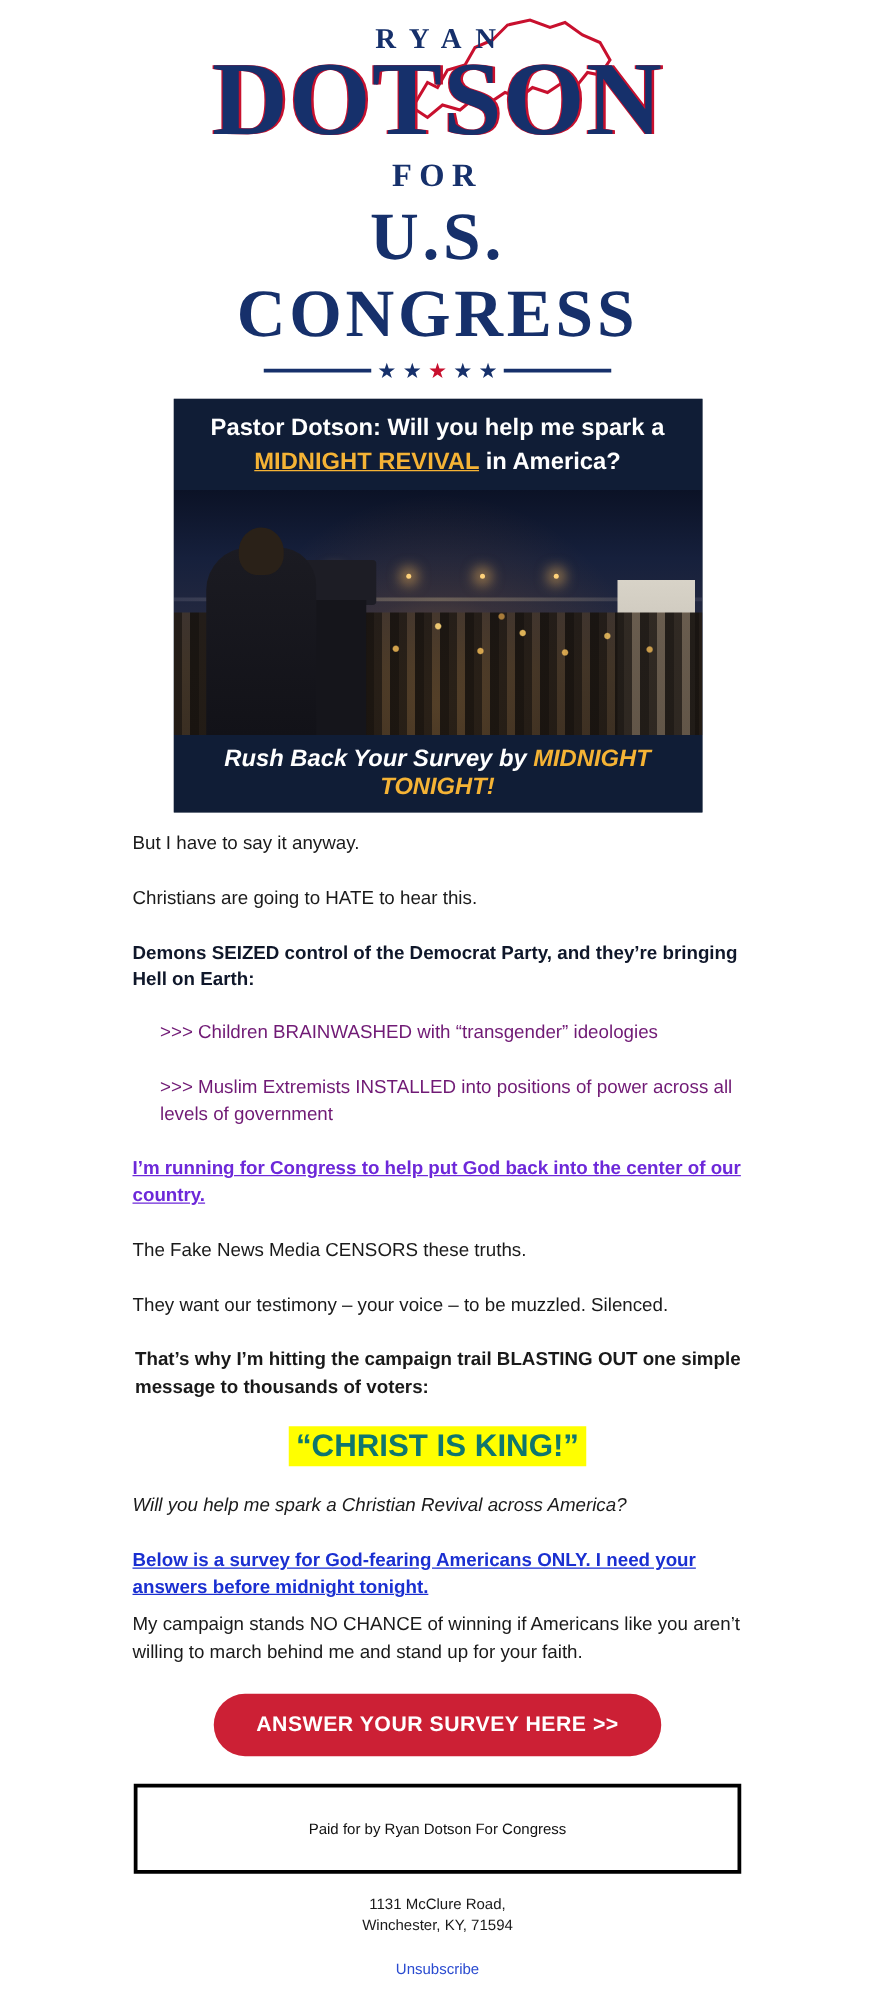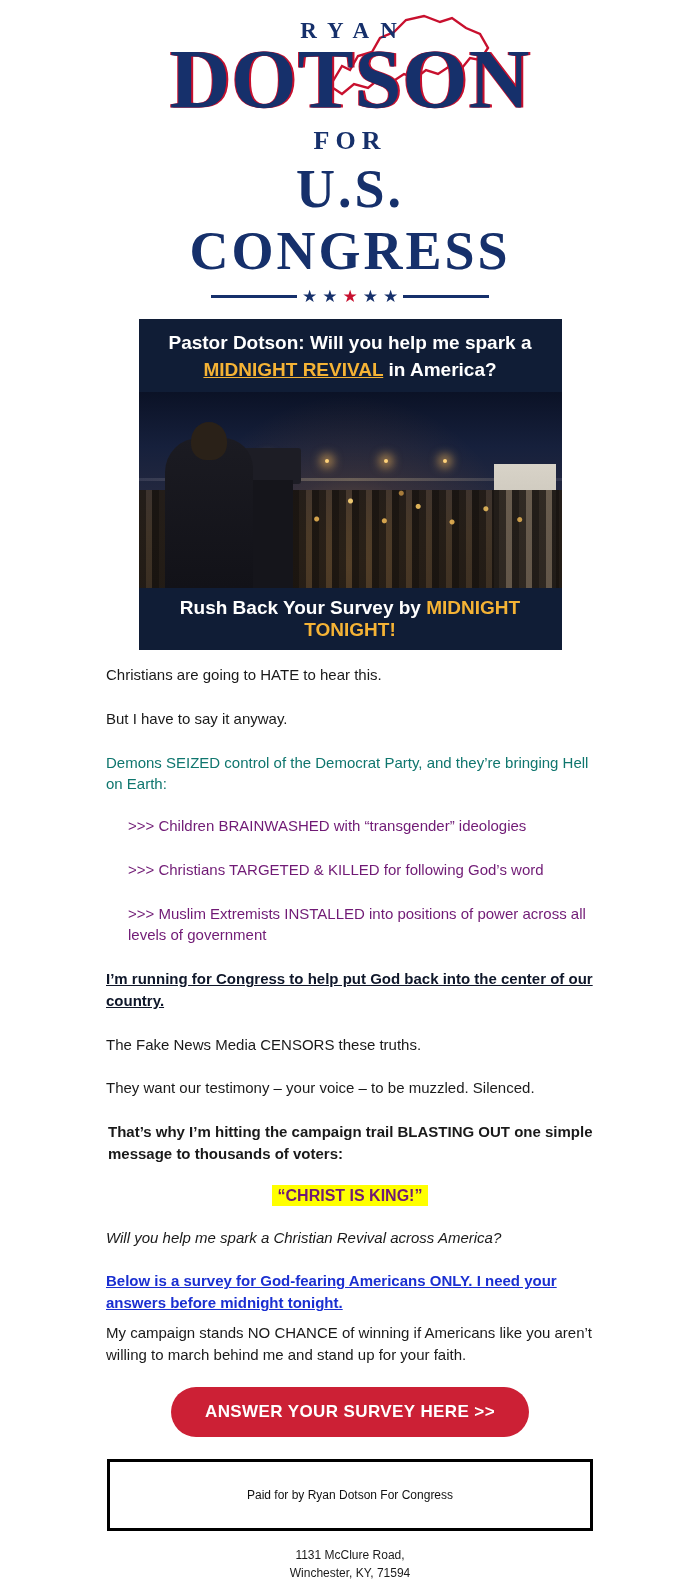--- a/index.html
+++ b/index.html
@@ -226,64 +226,65 @@
     box-shadow: 0 0 10px 5px rgba(255,190,90,0.55);
   }
   .hero-bottom {
     background: #101d36;
     padding: 9px 10px;
     text-align: center;
     font-family: "Liberation Sans", sans-serif;
     font-weight: bold;
     font-size: 19px;
     color: #ffffff;
+    font-style: italic;
   }
   .hero-bottom .hl { color: #f5b335; }
 
   
   .body-wrap {
     width: 500px;
     margin: 0 auto;
     padding: 14px 0 0 0;
   }
   .p {
     font-size: 15px;
     line-height: 1.45;
     color: #1a1a1a;
     margin: 0 0 22px 0;
     padding: 0 6px;
   }
   .p.red {
-    color: #0f766e;
-    font-weight: normal;
+    color: #0f172a;
+    font-weight: bold;
     margin-bottom: 20px;
   }
   .bullet {
     font-size: 15px;
     line-height: 1.45;
     color: #701a75;
     margin: 0 0 22px 0;
     padding-left: 28px;
     padding-right: 6px;
   }
   .p.bold-underline {
     font-weight: bold;
     text-decoration: underline;
-    color: #0f172a;
+    color: #6d28d9;
   }
   .p.bold { font-weight: bold; padding-left: 8px; }
   .highlight-line {
     text-align: center;
     margin: 0 0 22px 0;
   }
   .highlight-line span {
     background: #ffff00;
-    color: #701a75;
-    font-weight: bold;
-    font-size: 16px;
+    color: #0f766e;
+    font-weight: bold;
+    font-size: 25px;
     padding: 2px 6px;
   }
   .p.italic { font-style: italic; }
   .p.bluelink {
     color: #1a2fd1;
     font-weight: bold;
     text-decoration: underline;
     margin-bottom: 8px;
   }
 
@@ -376,26 +377,25 @@
     <div class="podium"></div>
     <div class="speaker"></div>
     <div class="speaker-head"></div>
   </div>
   <div class="hero-bottom">
     <span>Rush Back Your Survey by </span><span class="hl">MIDNIGHT TONIGHT!</span>
   </div>
 </div>
 
 <div class="body-wrap">
+  <p class="p">But I have to say it anyway.</p>
   <p class="p">Christians are going to HATE to hear this.</p>
-  <p class="p">But I have to say it anyway.</p>
   <p class="p red">Demons SEIZED control of the Democrat Party, and they’re bringing Hell on Earth:</p>
 
   <p class="bullet">&gt;&gt;&gt; Children BRAINWASHED with “transgender” ideologies</p>
-  <p class="bullet">&gt;&gt;&gt; Christians TARGETED &amp; KILLED for following God’s word</p>
   <p class="bullet">&gt;&gt;&gt; Muslim Extremists INSTALLED into positions of power across all levels of government</p>
 
   <p class="p bold-underline">I’m running for Congress to help put God back into the center of our country.</p>
   <p class="p">The Fake News Media CENSORS these truths.</p>
   <p class="p">They want our testimony – your voice – to be muzzled. Silenced.</p>
   <p class="p bold">That’s why I’m hitting the campaign trail BLASTING OUT one simple message to thousands of voters:</p>
 
   <div class="highlight-line">
     <span>“CHRIST IS KING!”</span>
   </div>

